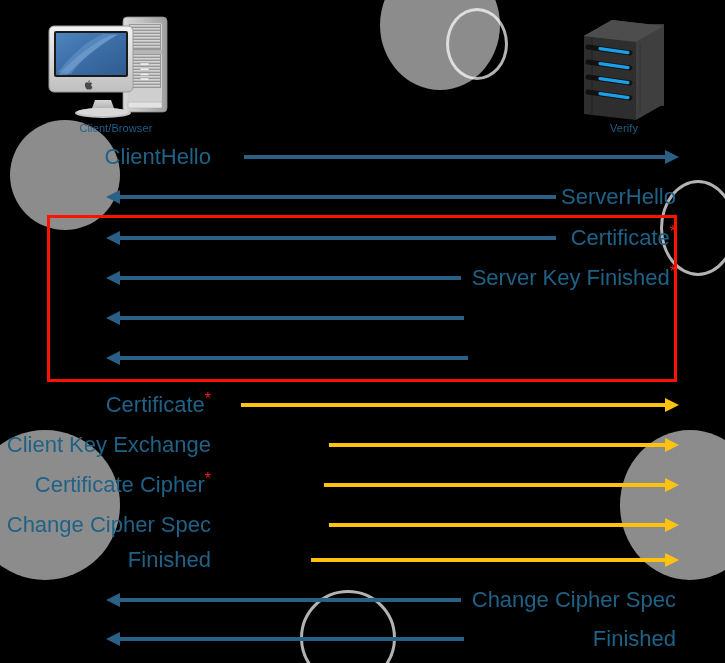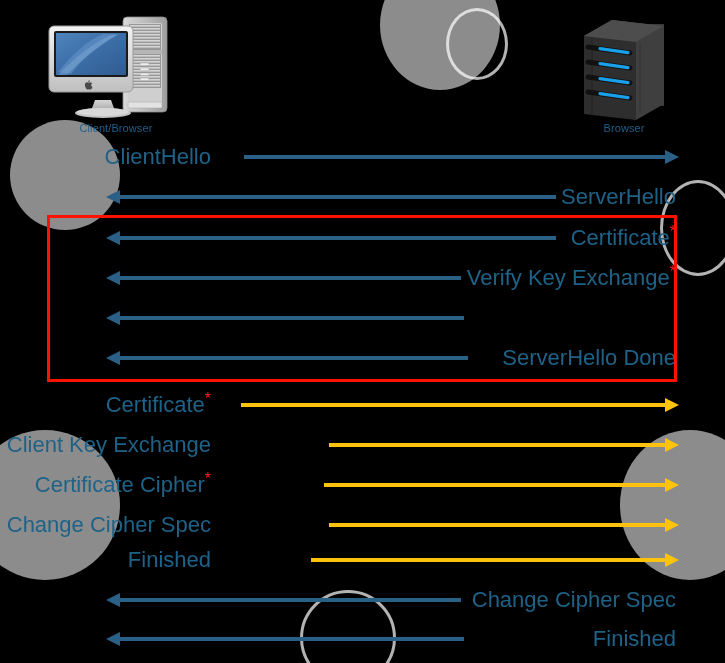--- a/index.html
+++ b/index.html
@@ -241,21 +241,21 @@
         <path d="M10 63 L52 69" stroke="#111" stroke-width="5" stroke-linecap="round"></path>
         <path d="M22 64.6 L50 68.6" stroke="#1aa0e8" stroke-width="3.2" stroke-linecap="round"></path>
         <path d="M10 78 L52 84" stroke="#111" stroke-width="5" stroke-linecap="round"></path>
         <path d="M22 79.6 L50 83.6" stroke="#1aa0e8" stroke-width="3.2" stroke-linecap="round"></path>
       </g>
 
       <path d="M62 30 L62 98" stroke="#353535" stroke-width="1"></path>
     </svg>
   </div>
   <div class="endpoint" style="left:578px; top:118px; width:92px;">
-    <span class="endpoint-label">Browser</span>
+    <span class="endpoint-label">Verify</span>
   </div>
 
   <div id="rows">
       <div class="row" style="top: 140px;">
         <div class="label left"><span>ClientHello</span></div>
         <div class="arrow blue" style="left: 223px; width: 435px;">
           <div class="shaft" style="left: 0px; right: 13px;"></div>
           <div class="head r"></div>
         </div>
       </div>
@@ -267,34 +267,33 @@
         </div>
       </div>
       <div class="row" style="top: 221px;">
         <div class="label right"><span>Certificate</span><span class="star">*</span></div>
         <div class="arrow blue" style="left: 85px; width: 450px;">
           <div class="shaft" style="left: 13px; right: 0px;"></div>
           <div class="head l"></div>
         </div>
       </div>
       <div class="row" style="top: 261px;">
-        <div class="label right"><span>Verify Key Exchange</span><span class="star">*</span></div>
+        <div class="label right"><span>Server Key Finished</span><span class="star">*</span></div>
         <div class="arrow blue" style="left: 85px; width: 355px;">
           <div class="shaft" style="left: 13px; right: 0px;"></div>
           <div class="head l"></div>
         </div>
       </div>
       <div class="row" style="top: 301px;">
         <div class="arrow blue" style="left: 85px; width: 358px;">
           <div class="shaft" style="left: 13px; right: 0px;"></div>
           <div class="head l"></div>
         </div>
       </div>
       <div class="row" style="top: 341px;">
-        <div class="label right"><span>ServerHello Done</span></div>
         <div class="arrow blue" style="left: 85px; width: 362px;">
           <div class="shaft" style="left: 13px; right: 0px;"></div>
           <div class="head l"></div>
         </div>
       </div>
       <div class="row" style="top: 388px;">
         <div class="label left"><span>Certificate</span><span class="star">*</span></div>
         <div class="arrow yellow" style="left: 220px; width: 438px;">
           <div class="shaft" style="left: 0px; right: 13px;"></div>
           <div class="head r"></div>

